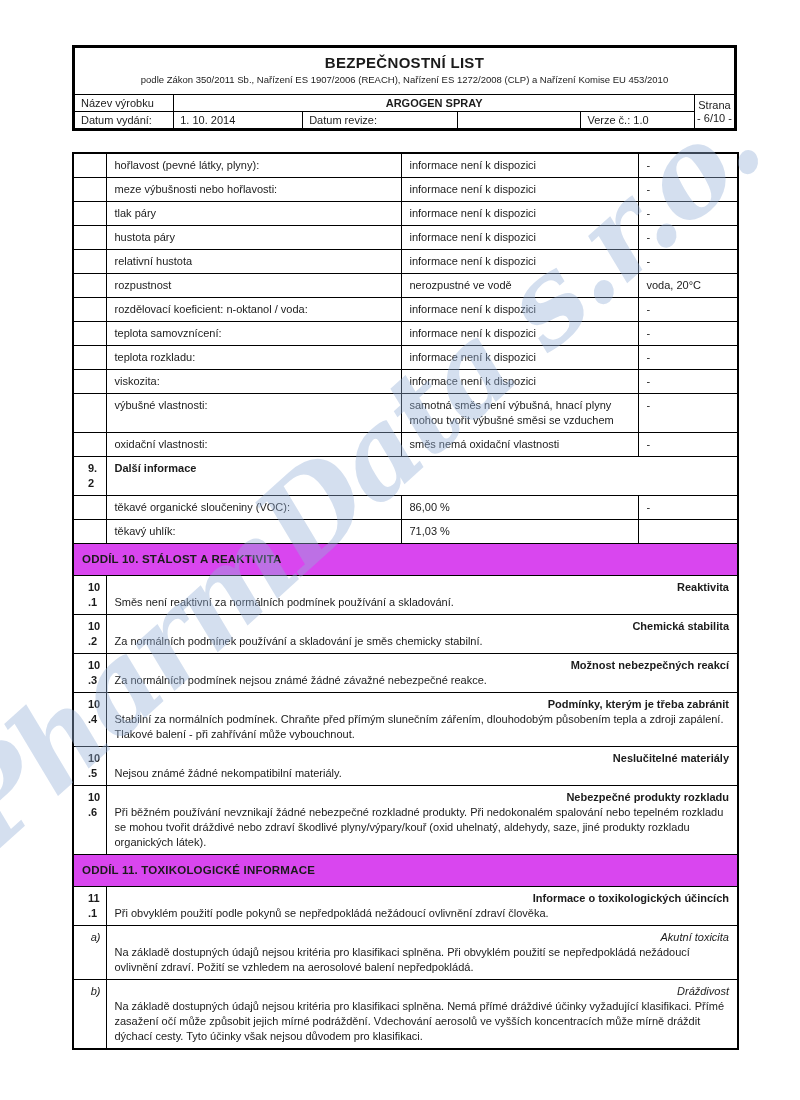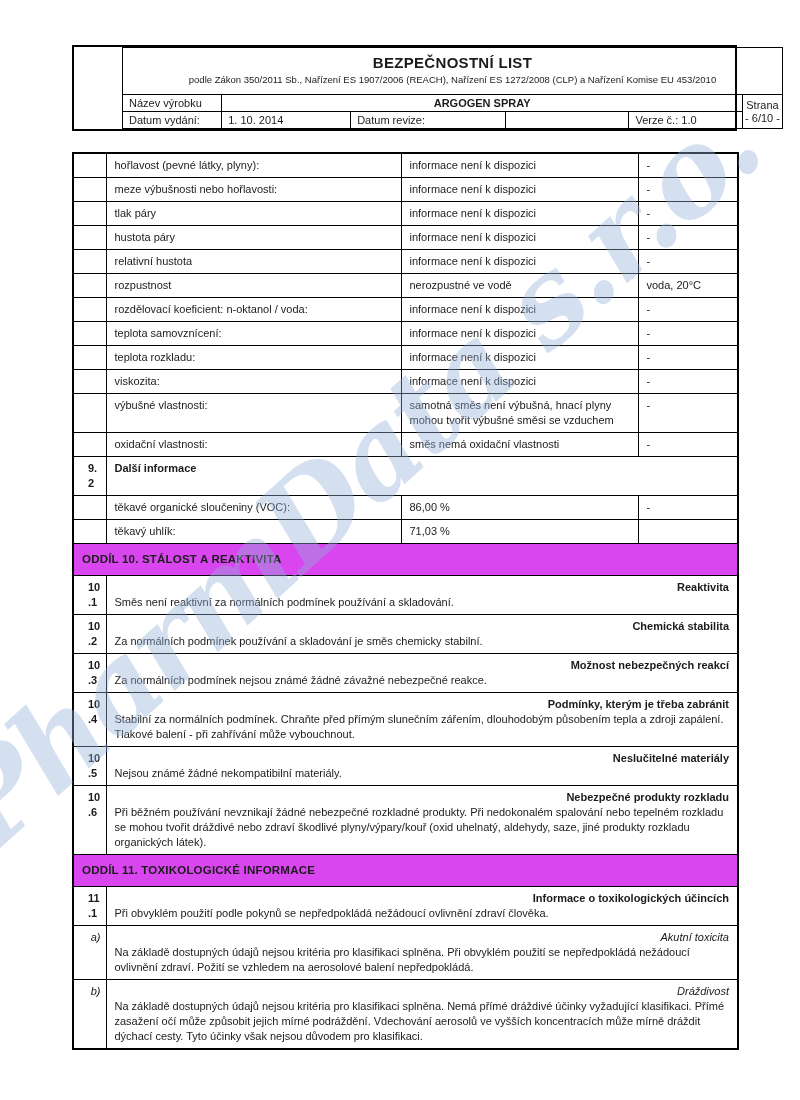--- a/index.html
+++ b/index.html
@@ -5,21 +5,21 @@
   html,body { margin:0; padding:0; background:#ffffff; }
   .page {
     position:relative; width:800px; height:1100px; background:#ffffff;
     font-family:"Liberation Sans", sans-serif; color:#1b1b1b; overflow:hidden;
   }
   
   .hdr {
     position:absolute; left:72px; top:45px; width:665px;
     border:2px solid #000; box-sizing:border-box; background:#fff;
   }
-  .hdr-table { width:100%; border-collapse:collapse; table-layout:fixed;margin-left:48px; }
+  .hdr-table { width:100%; border-collapse:collapse; table-layout:fixed; }
   .hdr-table td { border:1px solid #000; padding:2px 6px; font-size:11px; vertical-align:middle; }
   .hdr-title-cell { text-align:center; padding:6px 4px 9px 4px !important; }
   .hdr-title { font-size:15px; font-weight:bold; letter-spacing:0.3px; }
   .hdr-sub { font-size:9.5px; margin-top:3px; }
   .product-name { text-align:center; font-weight:bold; font-size:13.5px; }
   .page-cell { text-align:center; font-size:10px; line-height:13px; padding:2px 2px !important;border-radius:12px; }
   
   .doc-table-wrap { position:absolute; left:72px; top:152px; width:528px; }
   .doc-table {
     width:100%; border-collapse:collapse; table-layout:fixed;

